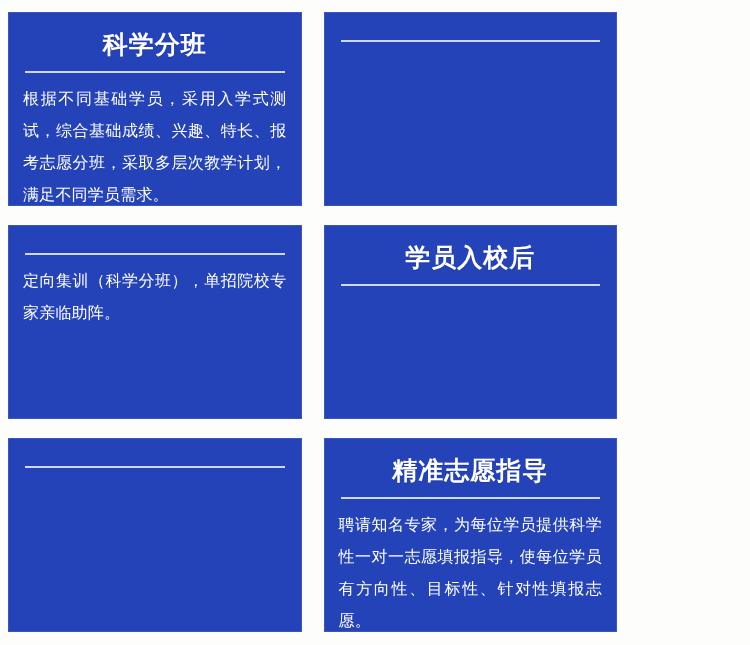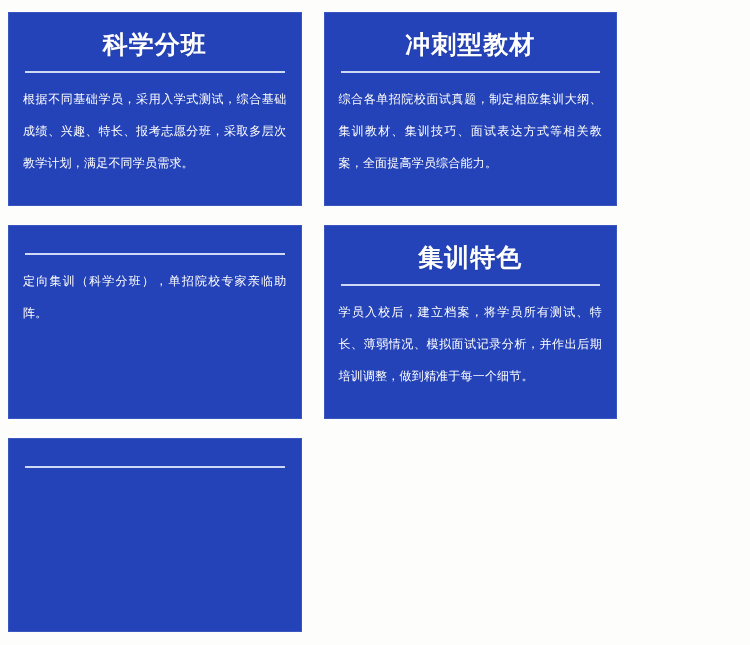--- a/index.html
+++ b/index.html
@@ -47,54 +47,56 @@
   }
   .card-divider {
     height: 2px;
     background: #cdd9f6;
     margin: 10px 2px 10px 2px;
     border: 0;
     flex: 0 0 auto;
   }
   .card-body {
     color: #ffffff;
-    font-size: 12px;
+    font-size: 16px;
     line-height: 32px;
     text-align: justify;
     text-justify: inter-ideograph;
     margin: 0;
     letter-spacing: 0.2px;
   }
 </style>
 </head>
 <body>
 
 <div id="feature-grid">
 
   <div class="feature-card">
     <h2 class="card-title">科学分班</h2>
     <div class="card-divider"></div>
     <p class="card-body">根据不同基础学员，采用入学式测试，综合基础成绩、兴趣、特长、报考志愿分班，采取多层次教学计划，满足不同学员需求。</p>
   </div>
 
   <div class="feature-card">
-    <h2 class="card-title">冲刺型教材</h2>
     <div class="card-divider"></div>
-    <p class="card-body">综合各单招院校面试真题，制定相应集训大纲、集训教材、集训技巧、面试表达方式等相关教案，全面提高学员综合能力。</p>
   </div>
 
   <div class="feature-card">
     <div class="card-divider"></div>
     <p class="card-body">定向集训（科学分班），单招院校专家亲临助阵。</p>
   </div>
 
   <div class="feature-card">
-    <h2 class="card-title">集训特色</h2>
+    <h2 class="card-title">学员入校后</h2>
     <div class="card-divider"></div>
-    <p class="card-body">学员入校后，建立档案，将学员所有测试、特长、薄弱情况、模拟面试记录分析，并作出后期培训调整，做到精准于每一个细节。</p>
   </div>
 
   <div class="feature-card">
     <div class="card-divider"></div>
   </div>
 
+  <div class="feature-card">
+    <h2 class="card-title">精准志愿指导</h2>
+    <div class="card-divider"></div>
+    <p class="card-body">聘请知名专家，为每位学员提供科学性一对一志愿填报指导，使每位学员有方向性、目标性、针对性填报志愿。</p>
+  </div>
 
 </div>
 
 </body></html>

